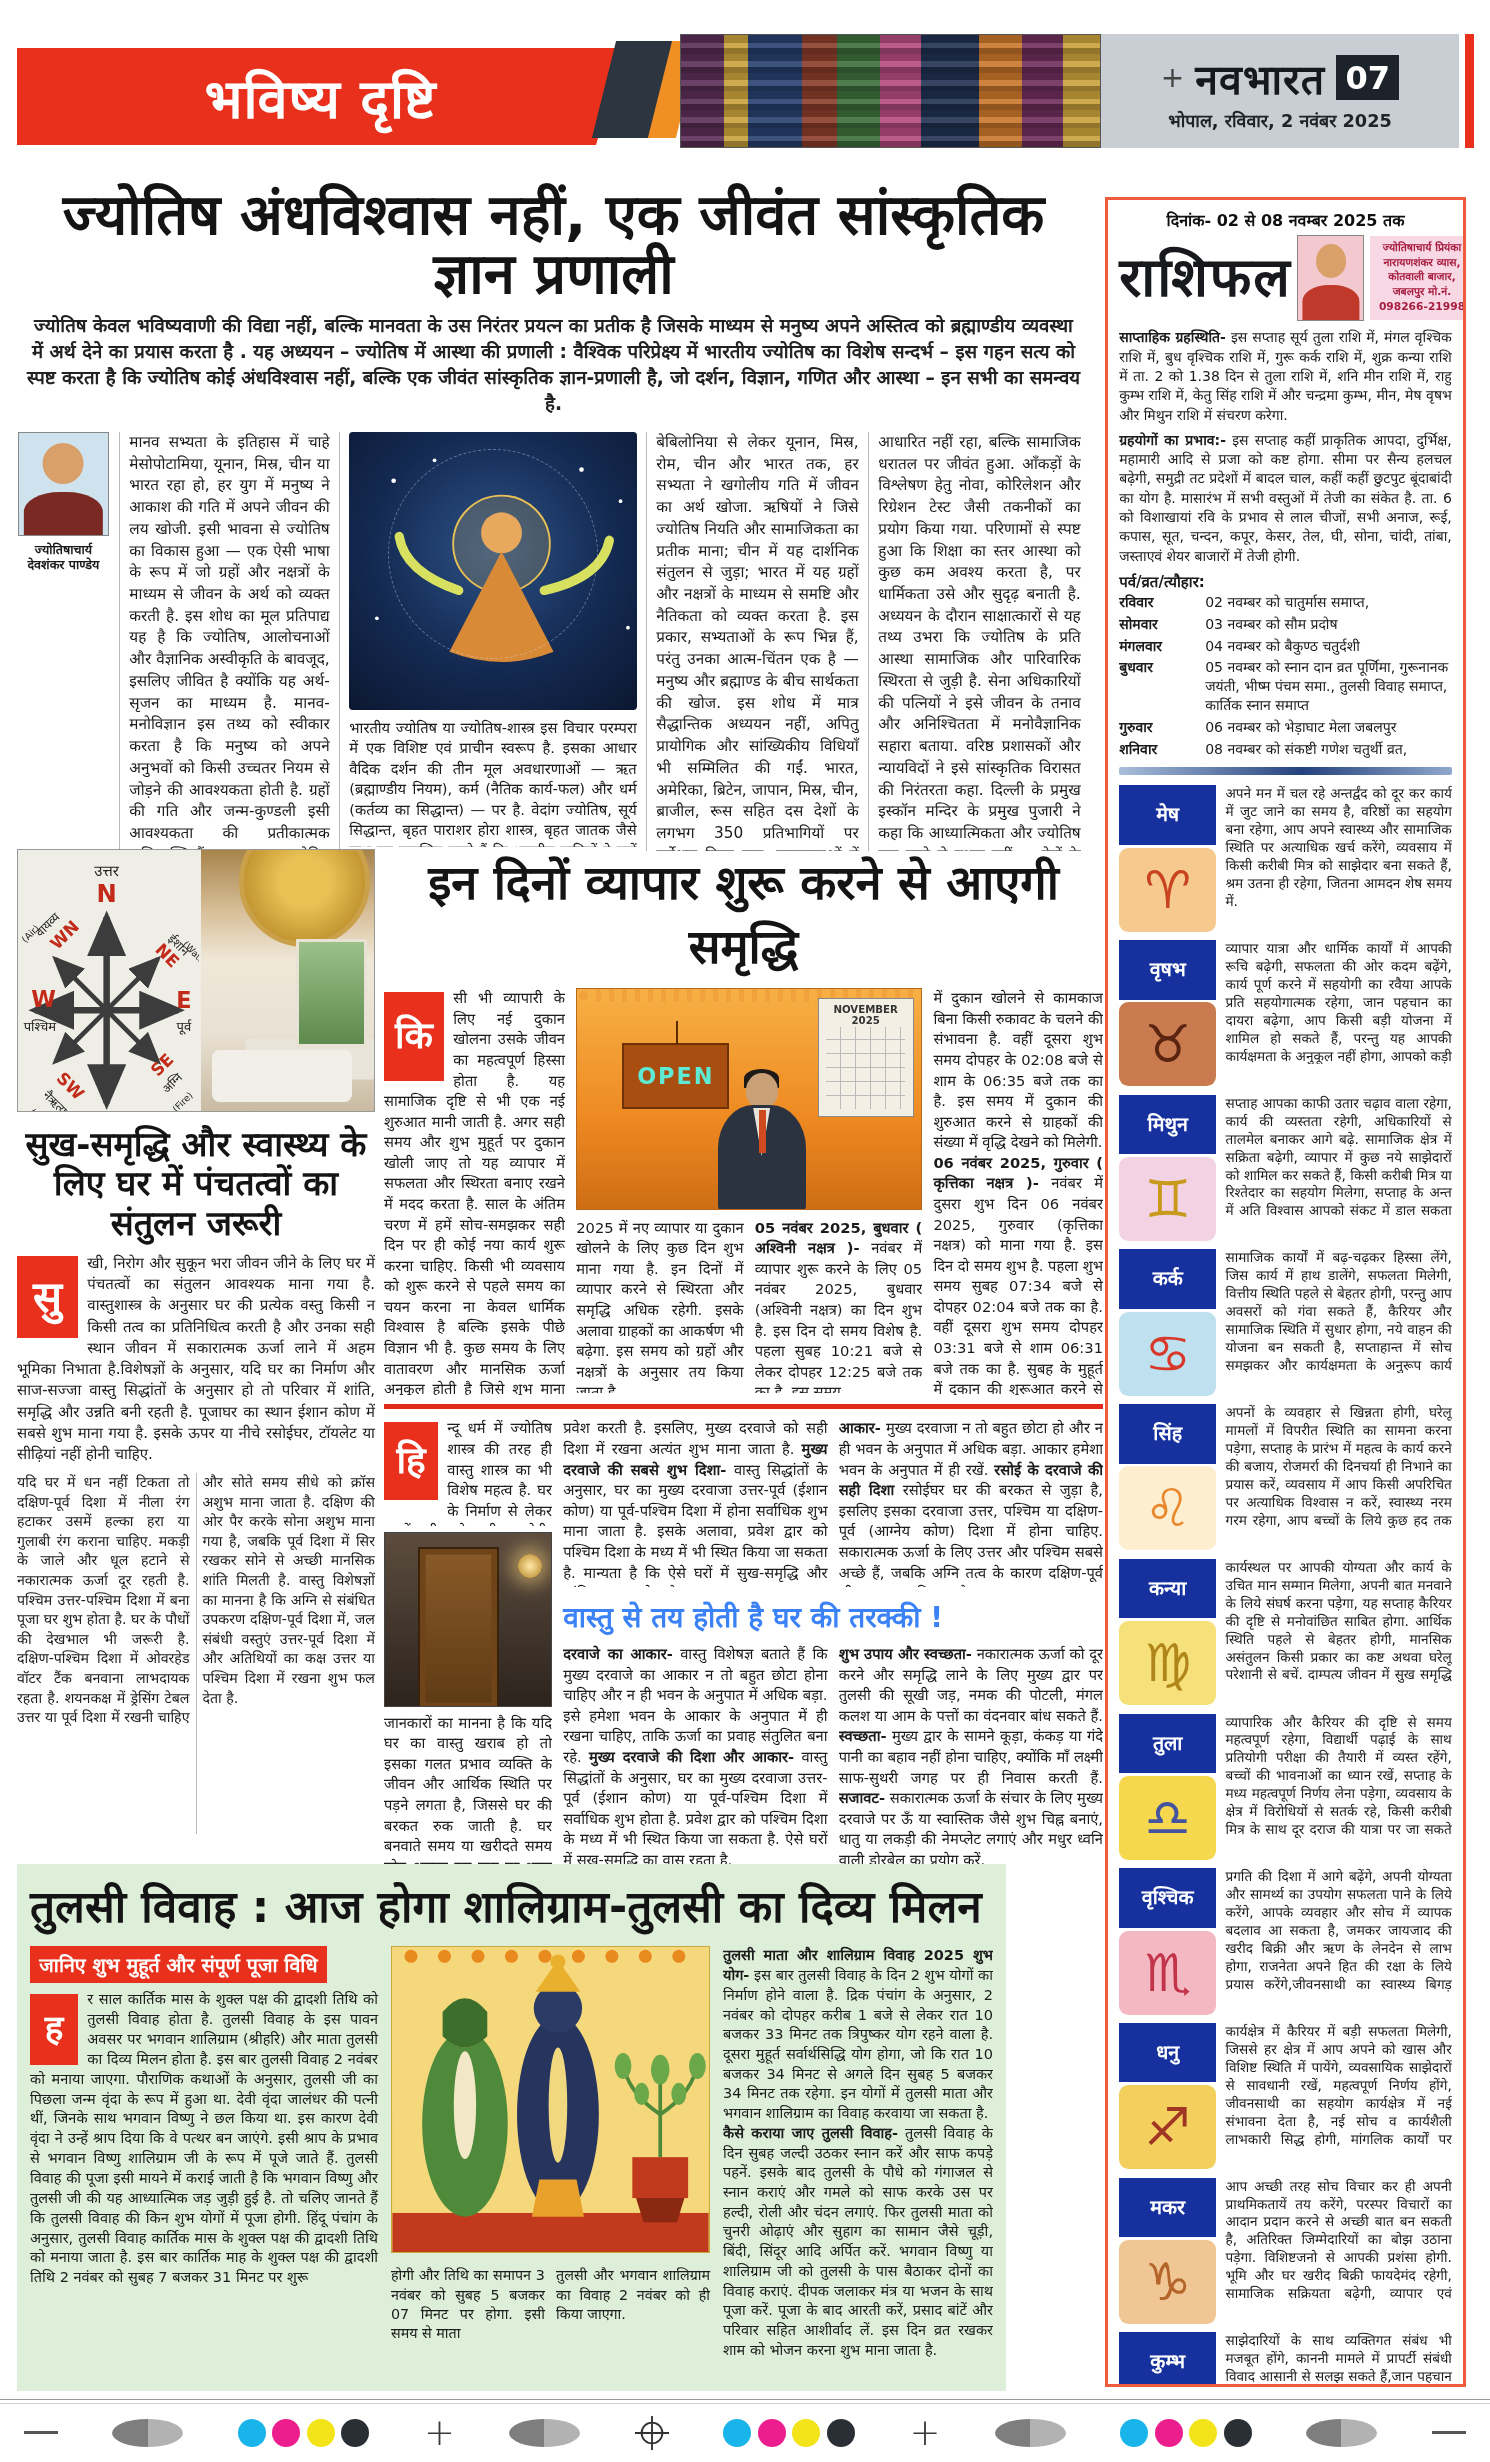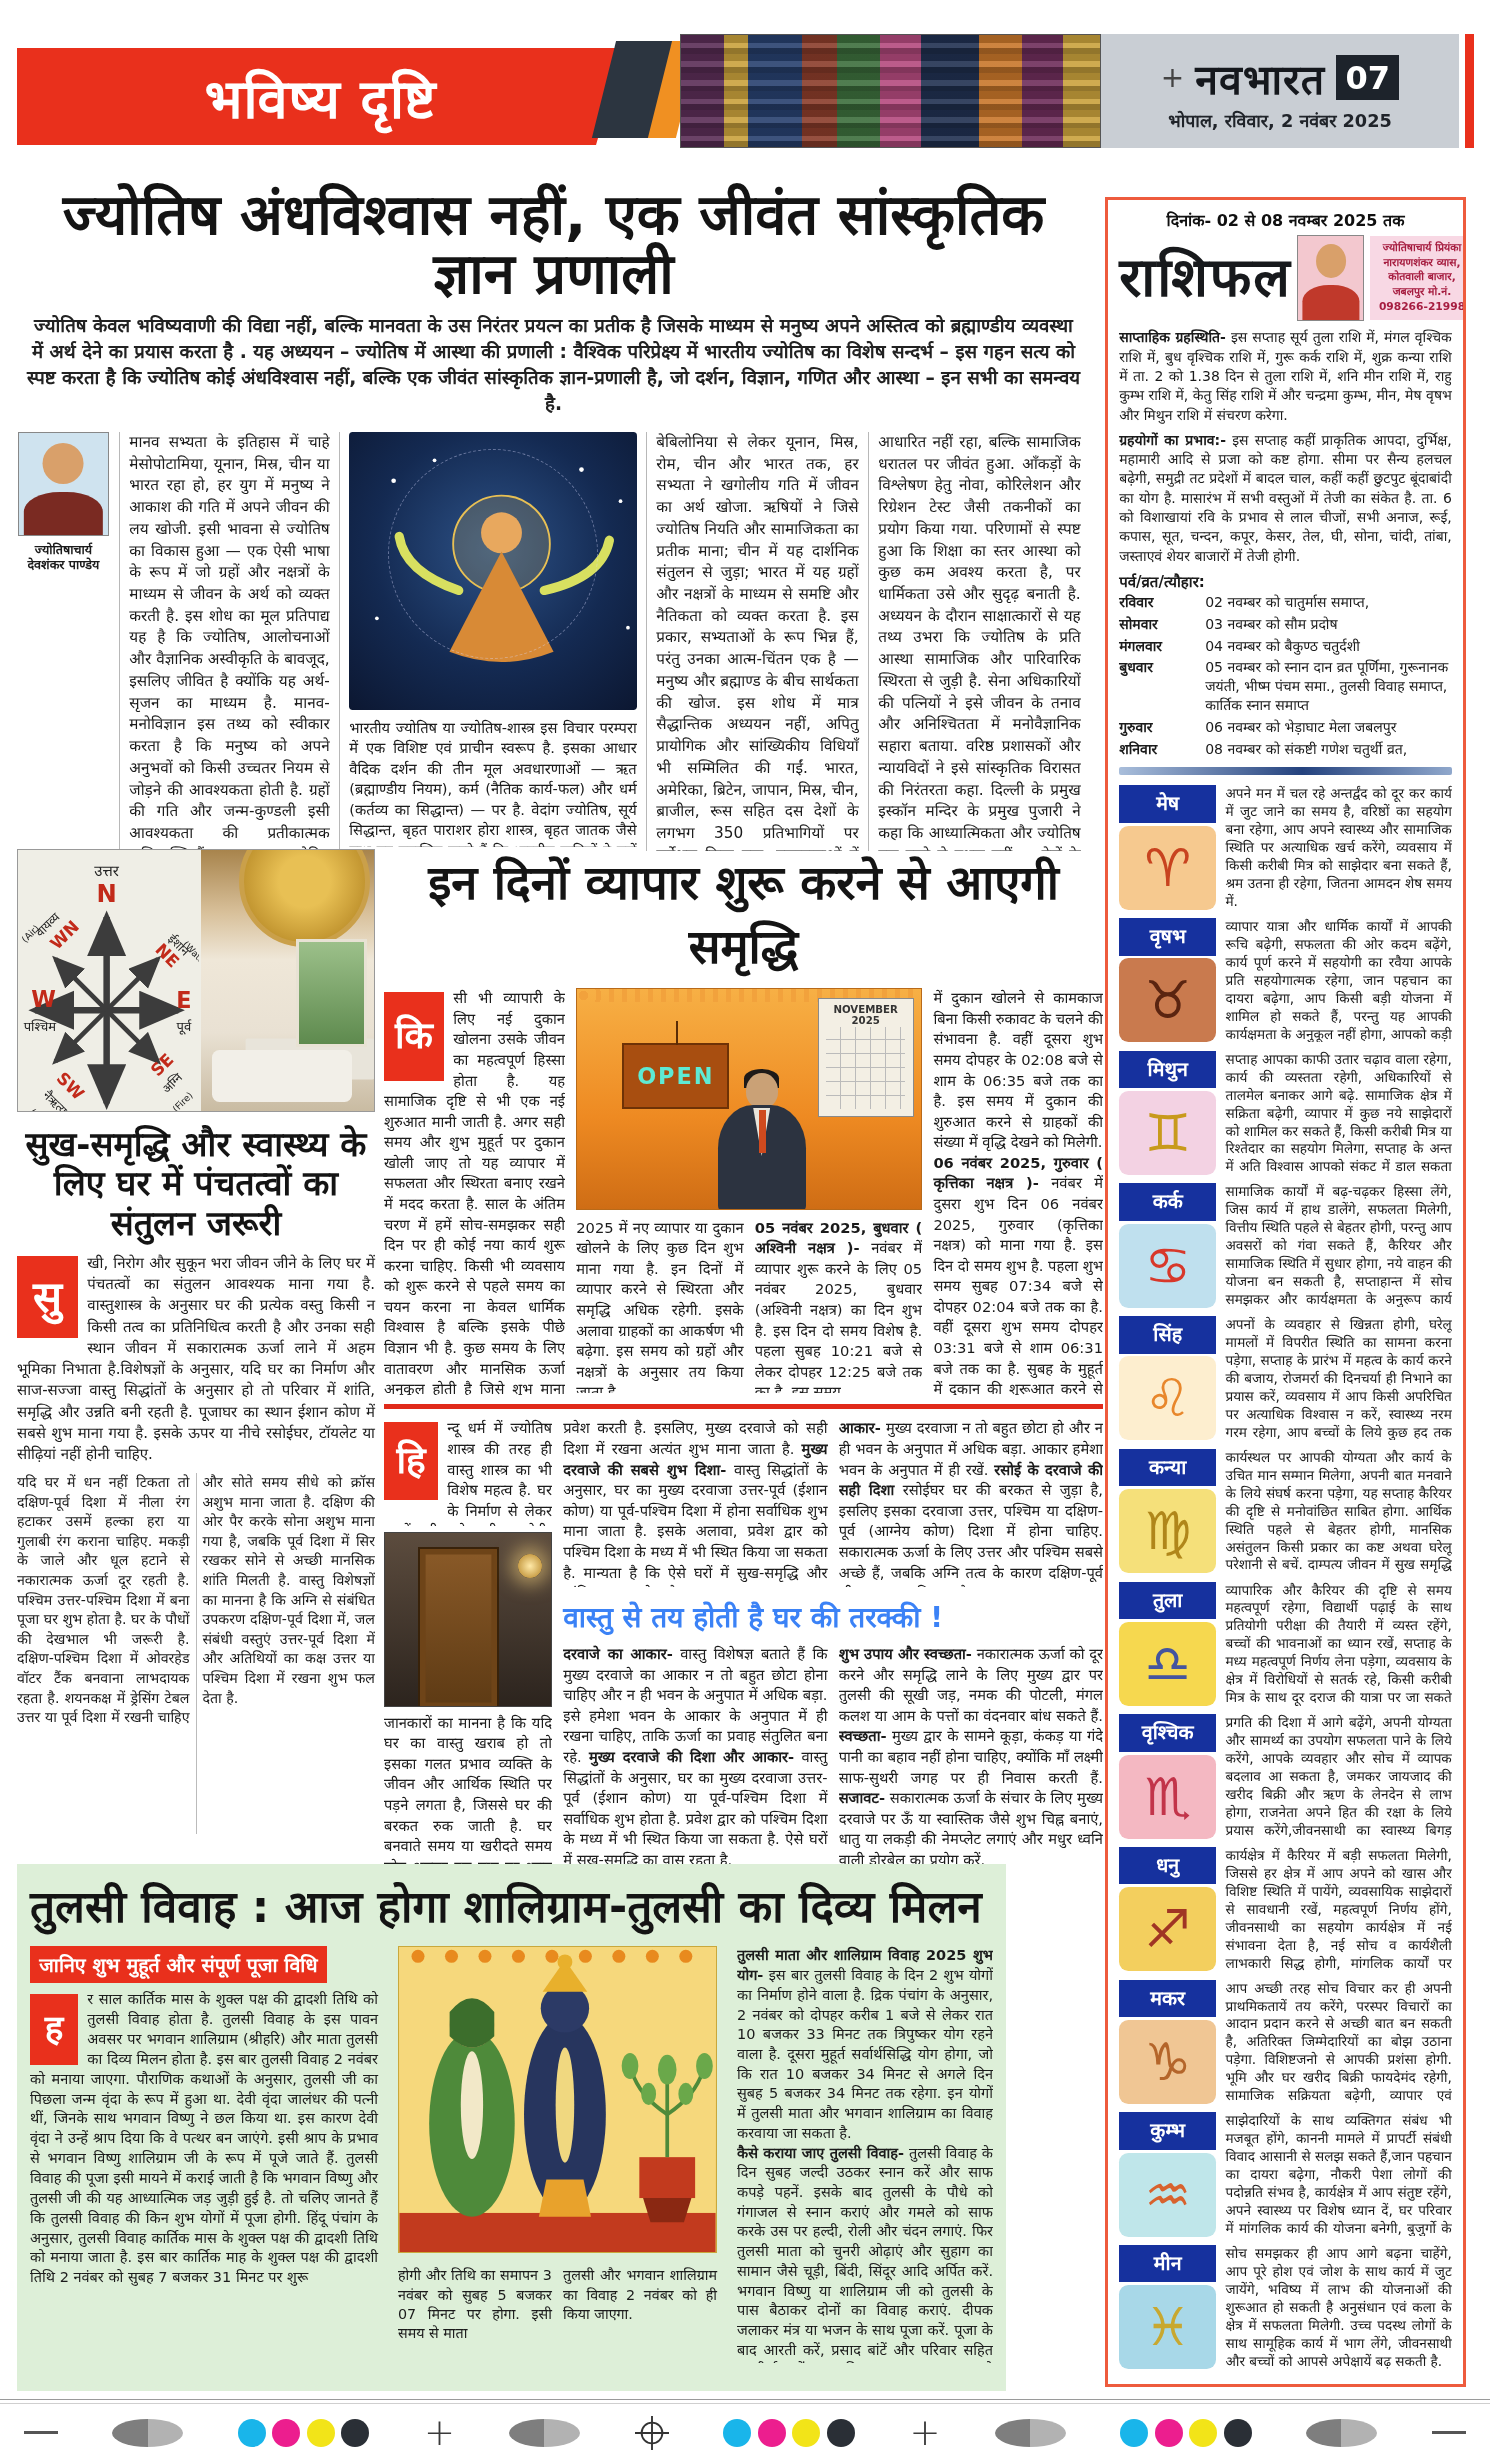--- a/index.html
+++ b/index.html
@@ -48,21 +48,21 @@
   .r-credit{width:104px;flex:none;background:#f8d8e4;color:#a61d40;font-size:10.7px;font-weight:700;text-align:center;line-height:1.4;padding:4.7px 3.7px;}
   .r-para{font-size:14px;line-height:1.38;text-align:justify;margin-bottom:5.6px;}
   .r-para b{font-weight:800;}
   .r-parv{font-weight:800;font-size:15px;margin-bottom:1.9px;}
   .r-fest{display:flex;font-size:14px;line-height:1.35;margin-bottom:2.8px;}
   .r-fest .d{width:86px;flex:none;font-weight:600;}
   .r-fest .t{flex:1;}
   .r-div{height:8.4px;border-radius:1.9px;background:linear-gradient(90deg,#a9bedb,#24427e 55%,#90a8cc);margin:8.4px 0 10.2px;}
   .sign{display:flex;gap:9.3px;margin-bottom:8.4px;}
   .sign-left{width:97px;flex:none;}
-  .sign-label{background:#16319e;color:#fff;text-align:center;font-weight:800;font-size:19.6px;padding:7px 0;line-height:1.2;}
+  .sign-label{background:#16319e;color:#fff;text-align:center;font-weight:800;font-size:19.6px;padding:18px 0;line-height:1.2;}
   .sign-icon{height:84px;margin-top:2.8px;border-radius:9.3px;display:flex;align-items:center;justify-content:center;font-size:52px;line-height:1;}
   .sign-text{font-size:13.6px;line-height:1.32;text-align:justify;max-height:124px;overflow:hidden;}
   
   .leftstack{position:absolute;left:17px;top:849px;width:358px;}
   .ls-fig{display:flex;height:263px;border:0.9px solid #999;overflow:hidden;}
   .compass{width:183px;flex:none;background:#efeee6;}
   .interior{flex:1;position:relative;background:linear-gradient(180deg,#a8844c 0%,#d8c09a 24%,#efe7d8 42%,#e9e1d3 70%,#c9bba2 100%);overflow:hidden;}
   .interior::before{content:"";position:absolute;top:-34px;left:22%;width:121px;height:121px;border-radius:50%;background:radial-gradient(circle,#e8c054 30%,#a87818);border:5.6px solid #caa04a;}
   .interior::after{content:"";position:absolute;top:89px;right:7.5px;width:65px;height:102px;background:linear-gradient(180deg,#9cc08a,#5e8a4e);border:3.7px solid #e8e2d4;}
   .sofa{position:absolute;bottom:9.3px;left:11.2px;width:140px;height:52px;background:#f2efe8;border-radius:7.5px;box-shadow:28px -17px 0 -5.6px #e8e4da;}
@@ -107,21 +107,21 @@
   .jank{height:203px;overflow:hidden;}
   .v-right{flex:1;}
   .v-introcols{display:flex;gap:11.2px;height:169px;overflow:hidden;}
   .v-introcols>div{flex:1;}
   .tarakki-head{font-size:28px;font-weight:800;text-align:left;margin:9.3px 0;color:#3b82f6;}
   .t-cols{display:flex;gap:11.2px;height:237px;overflow:hidden;}
   .t-cols>div{flex:1;}
   
   .green{position:absolute;left:17px;top:1864px;width:989px;height:527px;background:#ddefd8;padding:9.3px 13px;}
   .g-head{font-size:44px;font-weight:800;color:#141414;margin:1.9px 0 11.2px;}
-  .g-row{display:flex;gap:20px;height:417px;overflow:hidden;}
+  .g-row{display:flex;gap:13px;height:417px;overflow:hidden;}
   .g-left{width:348px;flex:none;}
   .g-sub{display:inline-block;background:#e9301c;color:#fff;font-weight:800;font-size:19.6px;padding:4.7px 9.3px;margin-bottom:7.5px;}
   .g-text{font-size:14.5px;line-height:1.37;text-align:justify;}
   .g-imgcol{width:319px;flex:none;}
   .g-img{height:307px;background:linear-gradient(180deg,#f7da7e,#f2c95e);border:0.9px solid #c9a83c;}
   .g-caps{display:flex;gap:11.2px;margin-top:13px;font-size:14.3px;line-height:1.35;}
   .g-caps>div{flex:1;text-align:justify;}
   .g-right{flex:1;font-size:14.5px;line-height:1.36;text-align:justify;overflow:hidden;}
   
   .endrule{position:absolute;left:0;top:2399px;width:1490px;height:4.7px;border-top:1.9px solid #9a9a9a;border-bottom:0.9px solid #cfcfcf;}

